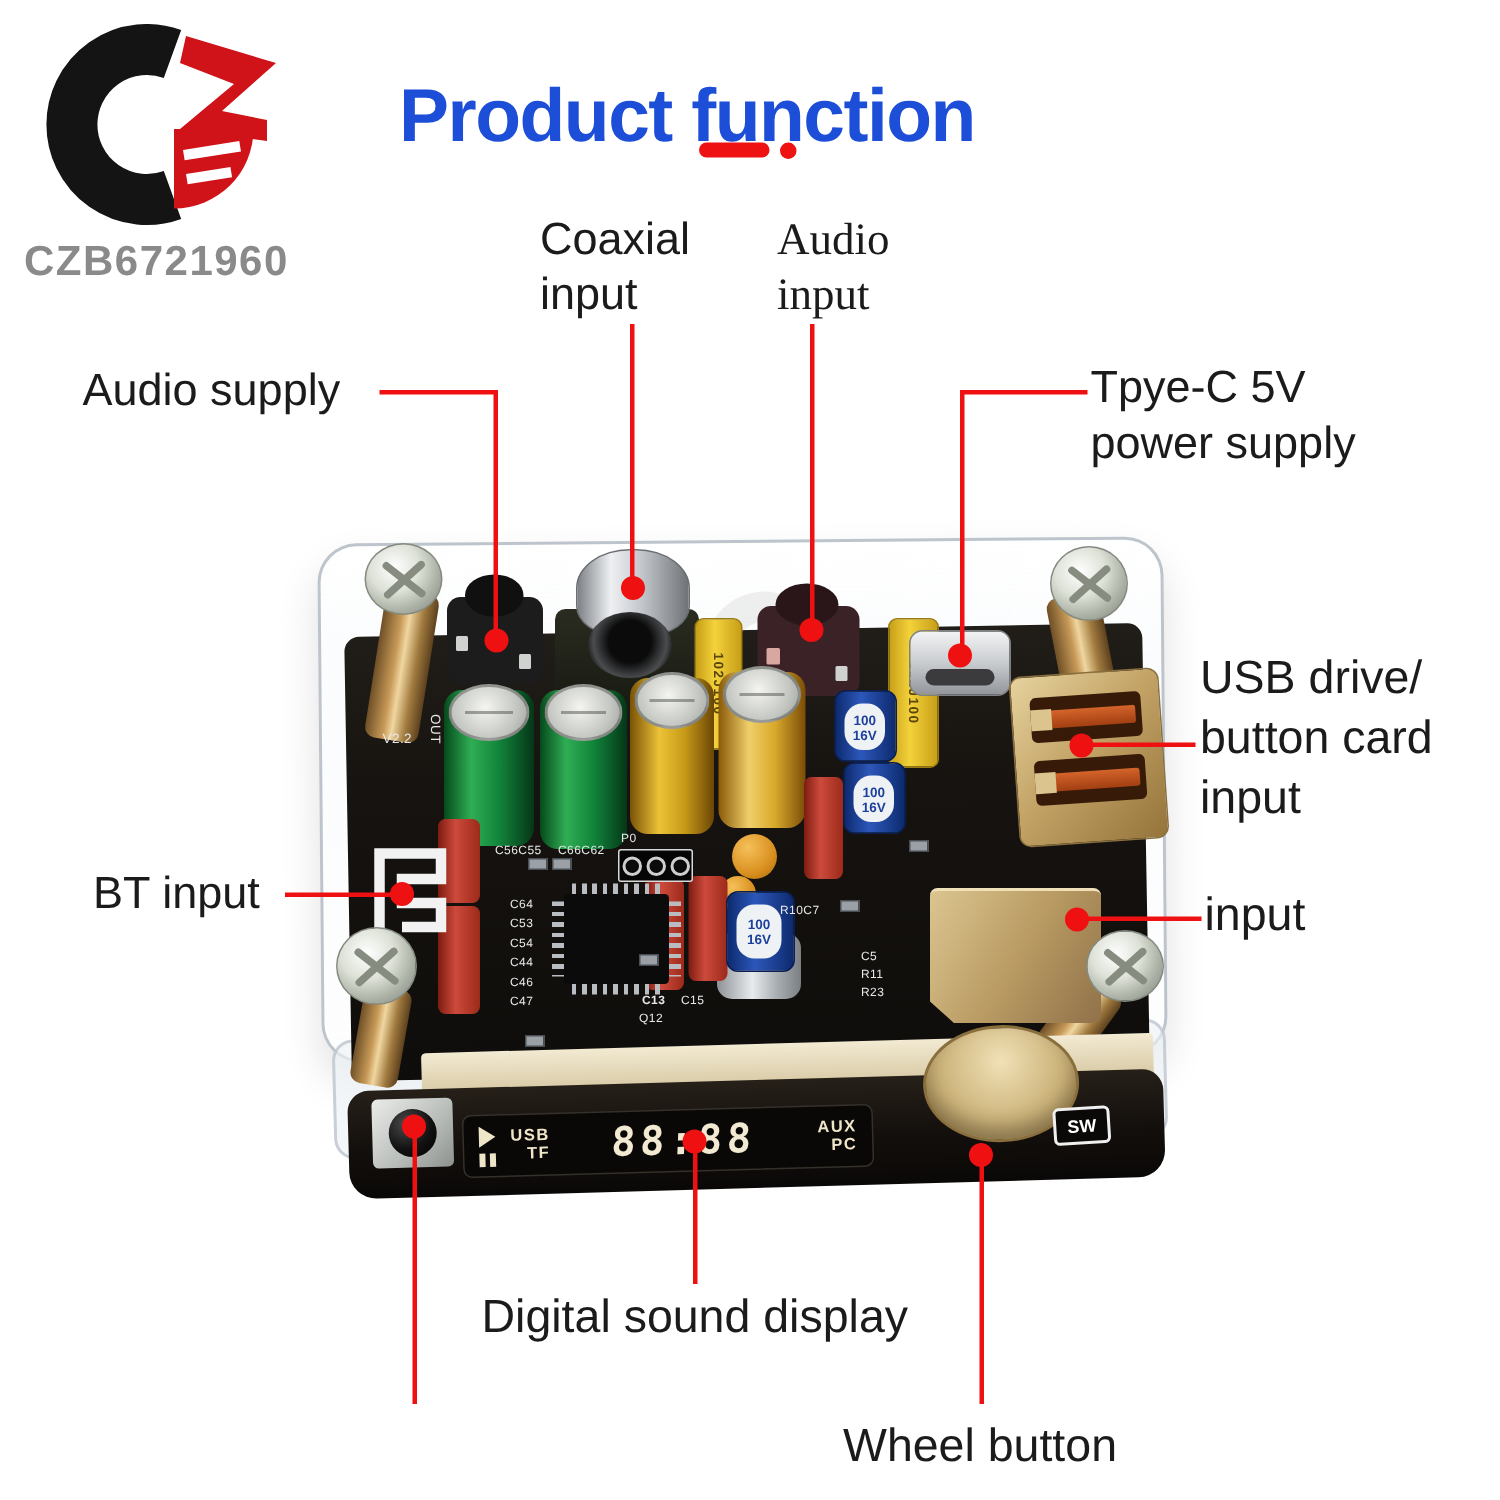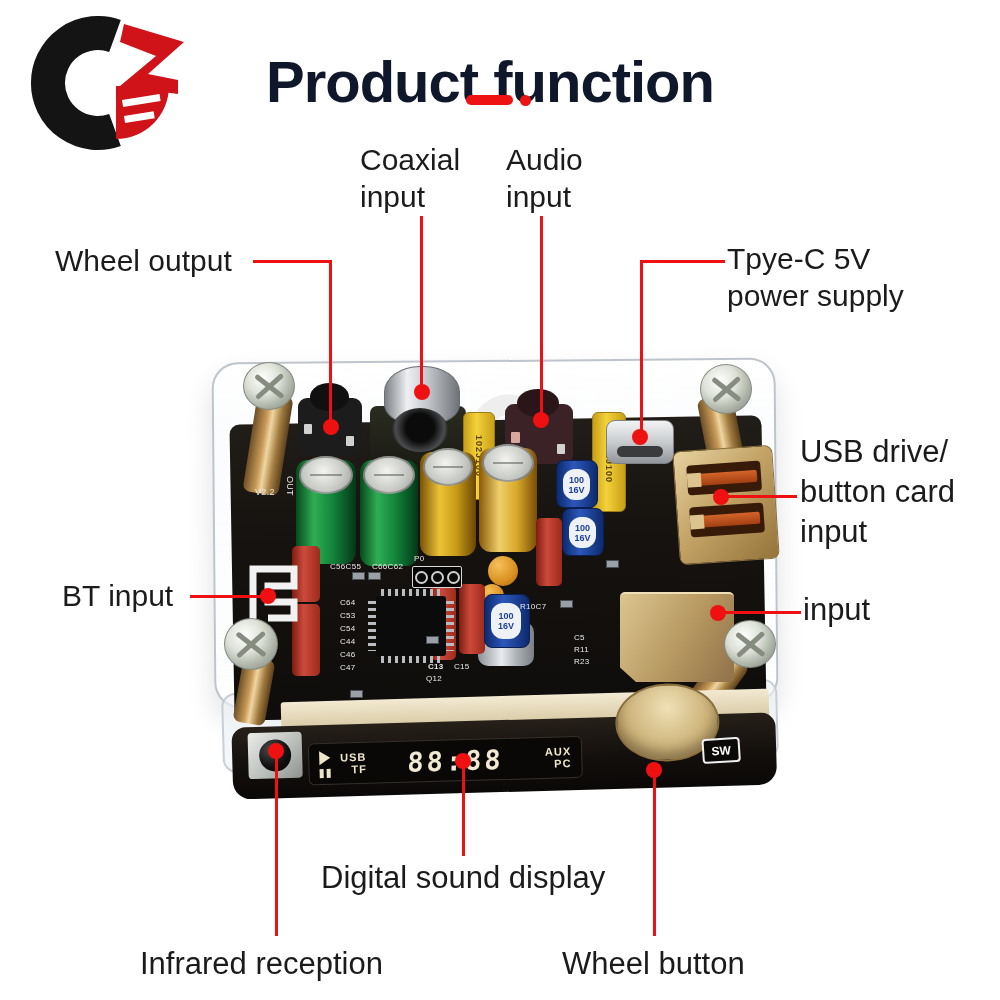--- a/index.html
+++ b/index.html
@@ -1,22 +1,22 @@
 <!DOCTYPE html>
 <html><head>
 <meta charset="utf-8">
 <style>
   html,body{margin:0;padding:0;background:#e8e8e8;}
   .page{position:relative;width:1000px;height:1000px;background:#ffffff;overflow:hidden;
         font-family:"Liberation Sans",sans-serif;margin:0 auto;}
   .abs{position:absolute;}
 
   
-  .title{position:absolute;left:266px;top:14px;font-size:58px;line-height:58px;font-weight:bold;
-         color:#0f172a;letter-spacing:-1px;}
+  .title{position:absolute;left:266px;top:14px;font-size:50px;line-height:58px;font-weight:bold;
+         color:#1d4ed8;letter-spacing:-1px;}
   .title-dash{position:absolute;left:466px;top:95px;width:47px;height:10px;border-radius:6px;background:#ee1212;}
   .title-dot{position:absolute;left:520px;top:95px;width:11px;height:11px;border-radius:50%;background:#ee1212;}
   .logo-caption{position:absolute;left:16px;top:158px;width:210px;font-size:28px;font-weight:bold;
                 color:#8a8a8a;letter-spacing:1px;}
 
   
   .lbl{position:absolute;color:#1b1b1b;font-size:30px;line-height:37px;z-index:21;white-space:nowrap;}
   .lbl.small{font-size:31px;line-height:40px;}
 
   
@@ -148,20 +148,21 @@
 
 <div class="page">
 
   <svg class="abs" style="left:28px;top:16px;" width="175" height="140" viewBox="0 0 175 140">
     <path d="M 87 20 A 50 50 0 1 0 87 114" fill="none" stroke="#141414" stroke-width="34"></path>
     <polygon points="96,8 156,26 120,58 150,64 150,78 92,70 128,40 92,26" fill="#cf1318"></polygon>
     <path d="M 88 70 L 141 70 A 53 53 0 0 1 88 123 Z" fill="#cf1318"></path>
     <rect x="94" y="84" width="38" height="7" fill="#ffffff" transform="rotate(-9 94 84)"></rect>
     <rect x="96" y="100" width="30" height="7" fill="#ffffff" transform="rotate(-9 96 100)"></rect>
   </svg>
+  <div class="logo-caption">CZB6721960</div>
 
   <h1 class="title">Product function</h1>
   <div class="title-dash"></div>
   <div class="title-dot"></div>
 
   <div class="acrylic-top"></div>
   <div class="acrylic-lip"></div>
   <div class="pcb"></div>
 
   <svg class="watermark" width="104" height="84" viewBox="0 0 175 140">
@@ -347,45 +348,42 @@
   <div class="rline" style="left:275px;top:750px;width:3px;height:186px;"></div>
   <div class="rdot" style="left:268px;top:743px;"></div>
 
   <div class="rline" style="left:653px;top:768px;width:3px;height:168px;"></div>
   <div class="rdot" style="left:646px;top:762px;"></div>
 
   <div class="lbl" style="left:360px;top:141px;">
     <div>Coaxial</div>
     <div>input</div>
   </div>
-  <div class="lbl" style="left:506px;top:141px;">
+  <div class="lbl" style="left:518px;top:141px;font-family:Liberation Serif, serif;">
     <div>Audio</div>
     <div>input</div>
   </div>
   <div class="lbl" style="left:55px;top:242px;">
-    <div>Wheel output</div>
+    <div>Audio supply</div>
   </div>
   <div class="lbl" style="left:727px;top:240px;">
     <div>Tpye-C 5V</div>
     <div>power supply</div>
   </div>
   <div class="lbl small" style="left:800px;top:432px;">
     <div>USB drive/</div>
     <div>button card</div>
     <div>input</div>
   </div>
   <div class="lbl small" style="left:803px;top:590px;">
     <div>input</div>
   </div>
   <div class="lbl" style="left:62px;top:577px;">
     <div>BT input</div>
   </div>
   <div class="lbl small" style="left:321px;top:858px;">
     <div>Digital sound display</div>
   </div>
-  <div class="lbl small" style="left:140px;top:944px;">
-    <div>Infrared reception</div>
-  </div>
   <div class="lbl small" style="left:562px;top:944px;">
     <div>Wheel button</div>
   </div>
 
 </div>
 
 </body></html>

